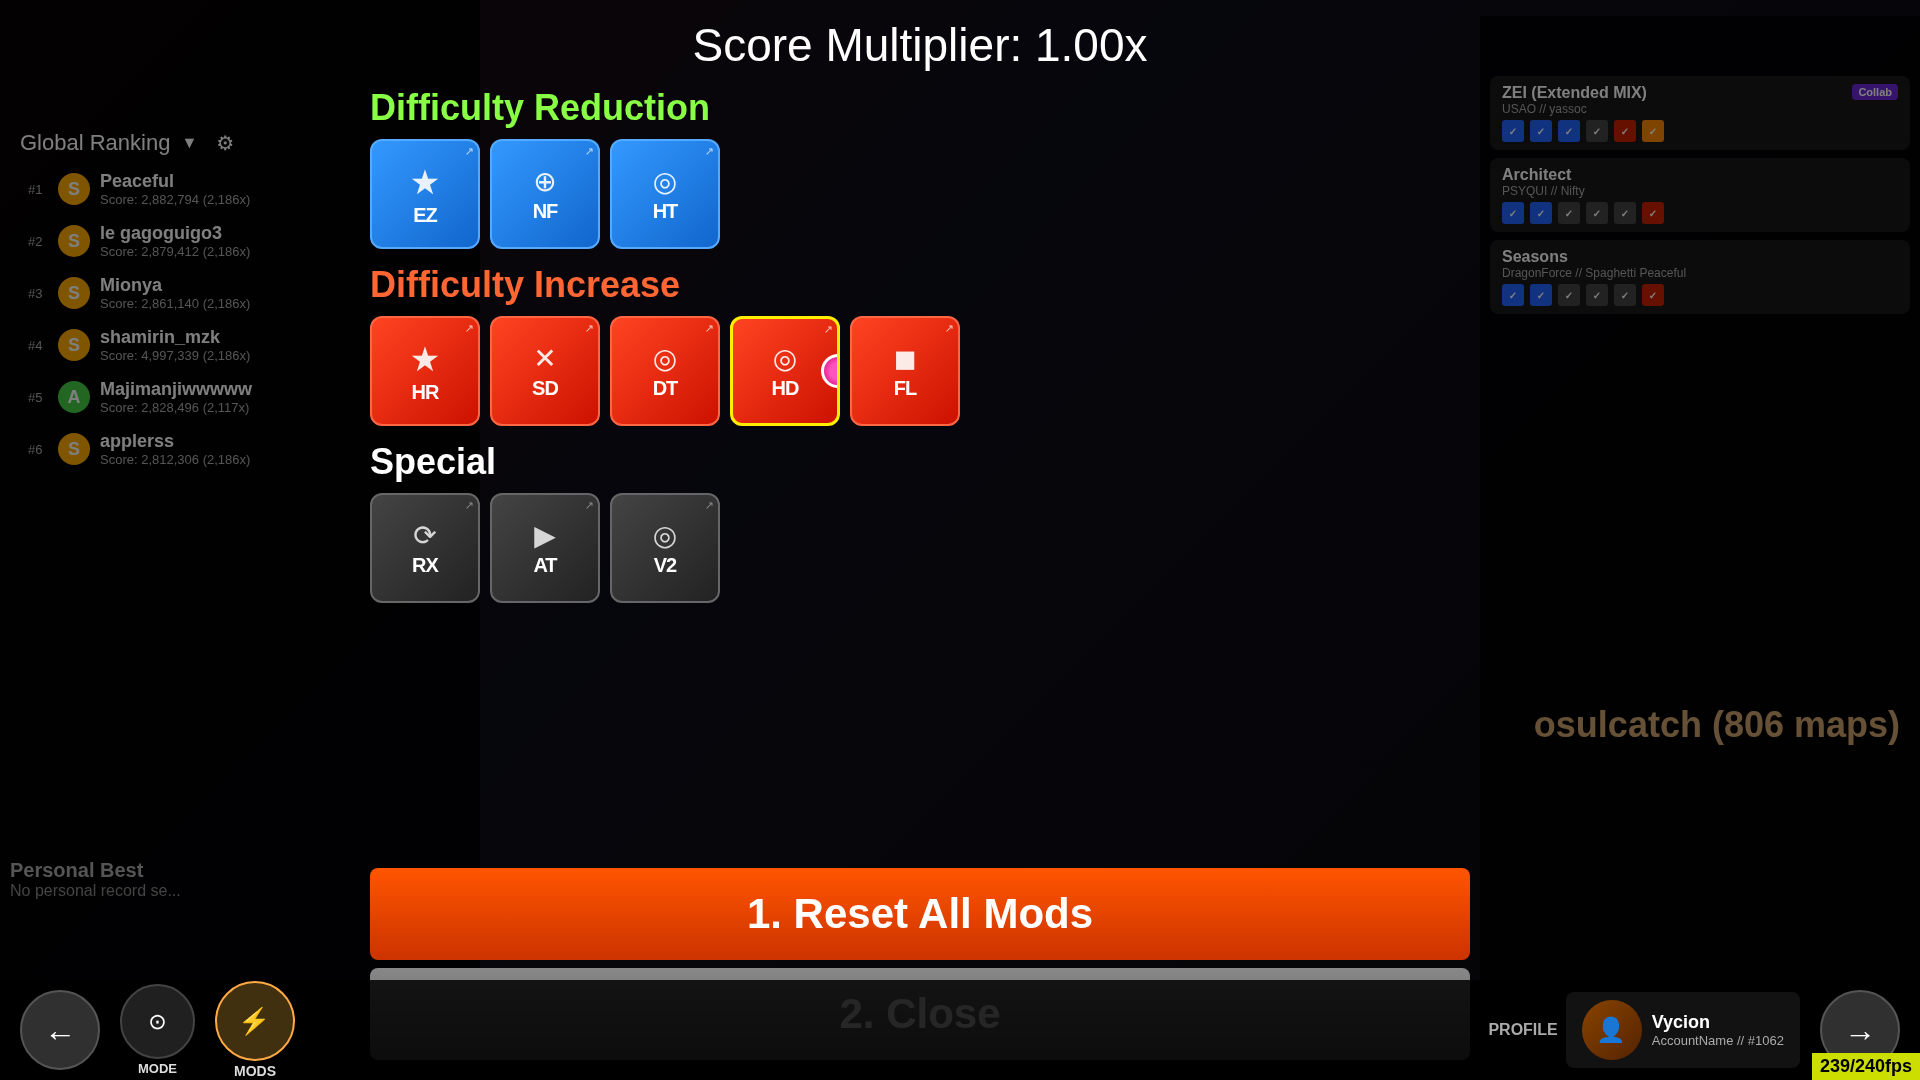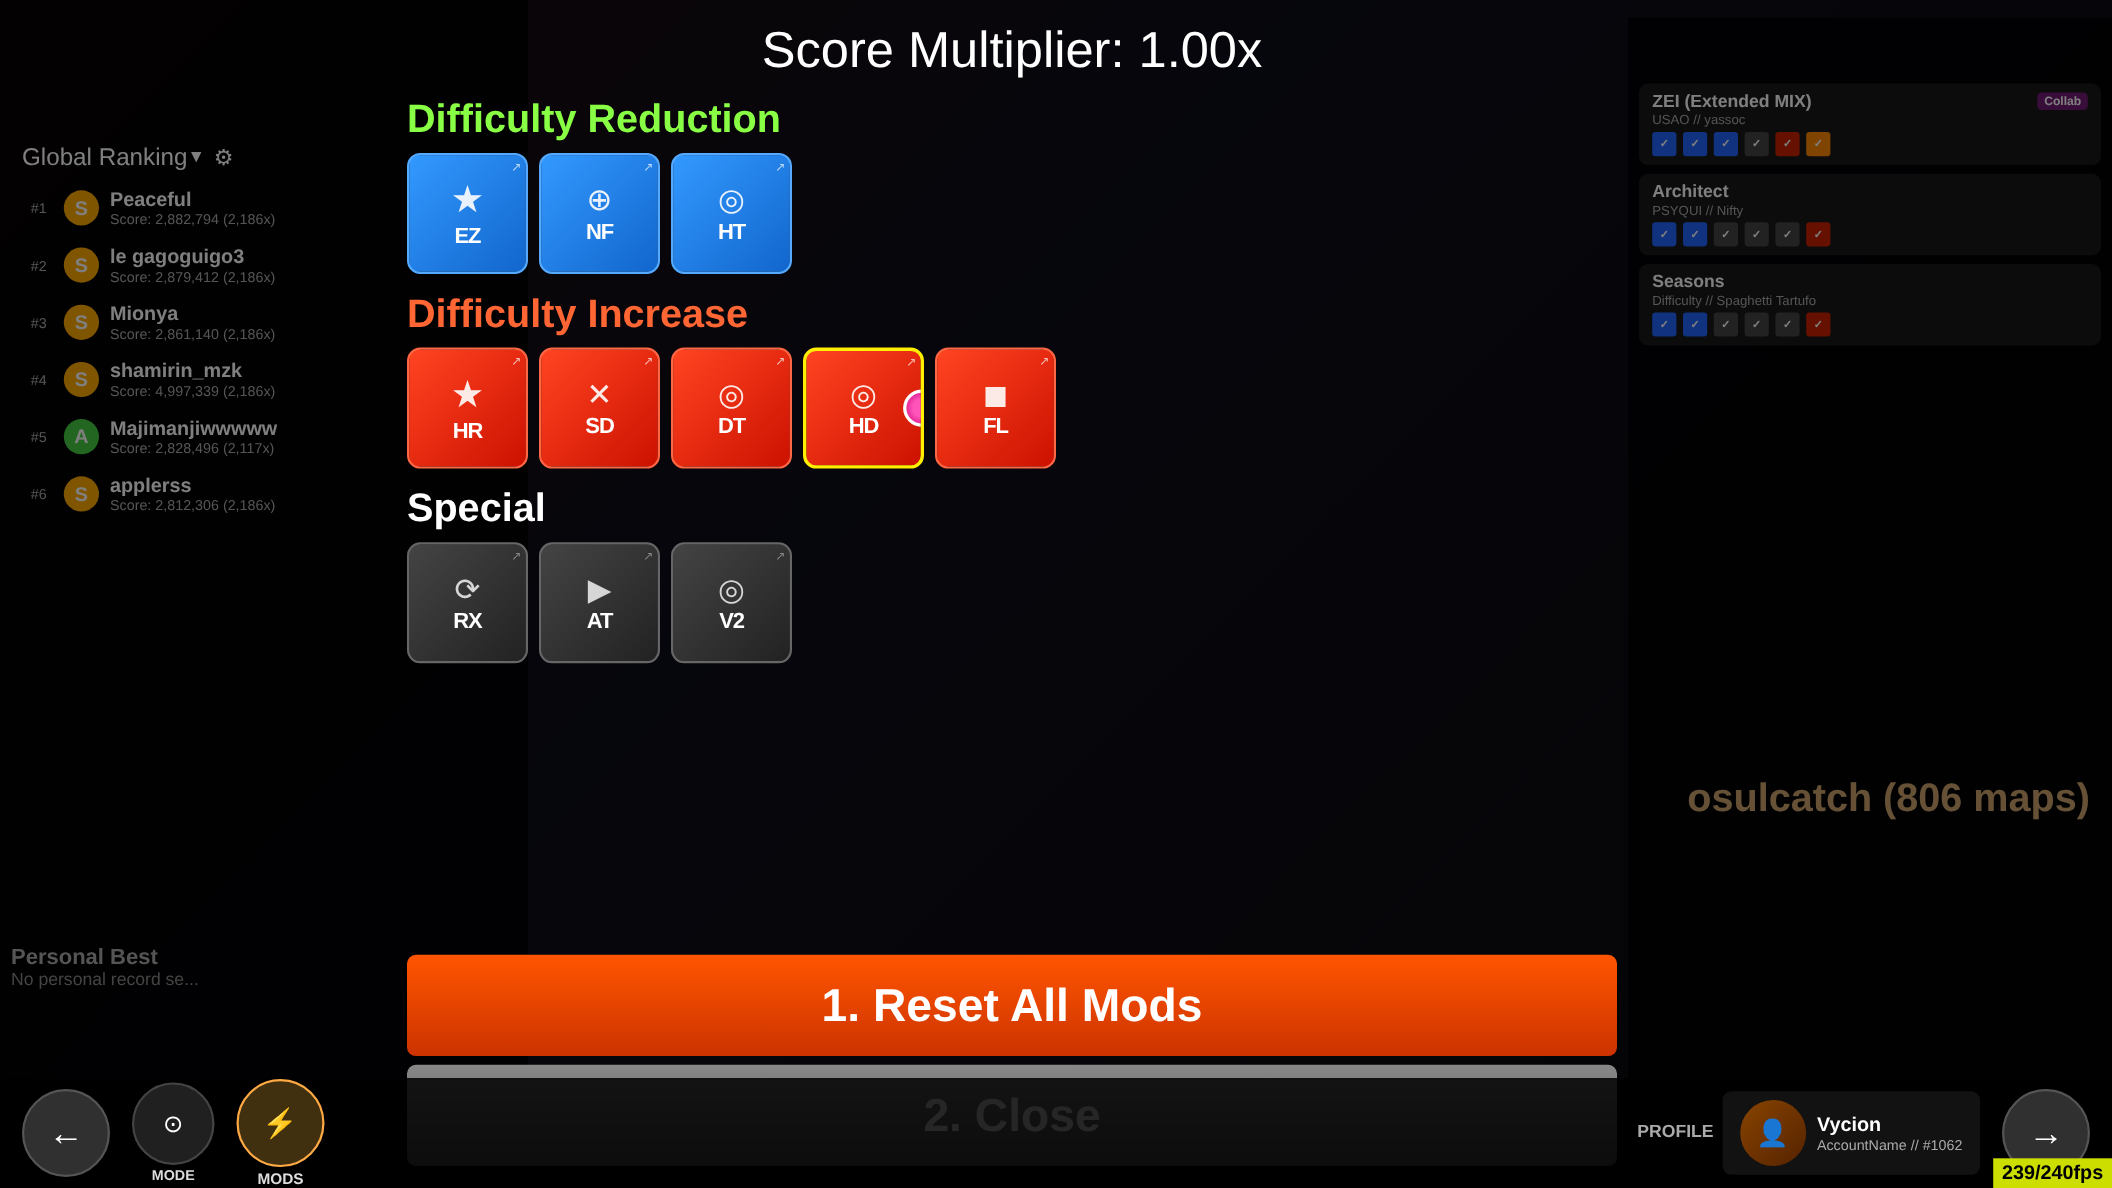--- a/index.html
+++ b/index.html
@@ -148,21 +148,21 @@
 
     
     .ranking-label {
       position: absolute;
       left: 20px;
       top: 130px;
       color: white;
       font-size: 22px;
       display: flex;
       align-items: center;
-      gap: 0;
+      gap: 11px;
       z-index: 2;
     }
 
     .ranking-row {
       position: absolute;
       left: 10px;
       width: 460px;
       z-index: 2;
       display: flex;
       align-items: center;
@@ -420,21 +420,21 @@
 
 <div class="right-panel">
   <div class="right-content">
 
     <div class="right-entry">
       <div style="display:flex;justify-content:space-between;align-items:start;">
         <div>
           <div class="right-entry-name">ZEI (Extended MIX)</div>
           <div class="right-entry-sub">USAO // yassoc</div>
         </div>
-        <span style="background:#701a75;color:white;font-size:11px;padding:2px 6px;border-radius:4px;font-weight:700;">Collab</span>
+        <span style="background:#6d28d9;color:white;font-size:11px;padding:2px 6px;border-radius:4px;font-weight:700;">Collab</span>
       </div>
       <div class="right-entry-icons">
         <div class="small-icon si-blue">✓</div>
         <div class="small-icon si-blue">✓</div>
         <div class="small-icon si-blue">✓</div>
         <div class="small-icon si-dark">✓</div>
         <div class="small-icon si-red">✓</div>
         <div class="small-icon si-orange">✓</div>
       </div>
     </div>
@@ -447,21 +447,21 @@
         <div class="small-icon si-blue">✓</div>
         <div class="small-icon si-dark">✓</div>
         <div class="small-icon si-dark">✓</div>
         <div class="small-icon si-dark">✓</div>
         <div class="small-icon si-red">✓</div>
       </div>
     </div>
 
     <div class="right-entry">
       <div class="right-entry-name">Seasons</div>
-      <div class="right-entry-sub">Difficulty // Spaghetti Tartufo</div>
+      <div class="right-entry-sub">DragonForce // Spaghetti Peaceful</div>
       <div class="right-entry-icons">
         <div class="small-icon si-blue">✓</div>
         <div class="small-icon si-blue">✓</div>
         <div class="small-icon si-dark">✓</div>
         <div class="small-icon si-dark">✓</div>
         <div class="small-icon si-dark">✓</div>
         <div class="small-icon si-red">✓</div>
       </div>
     </div>
   </div>

